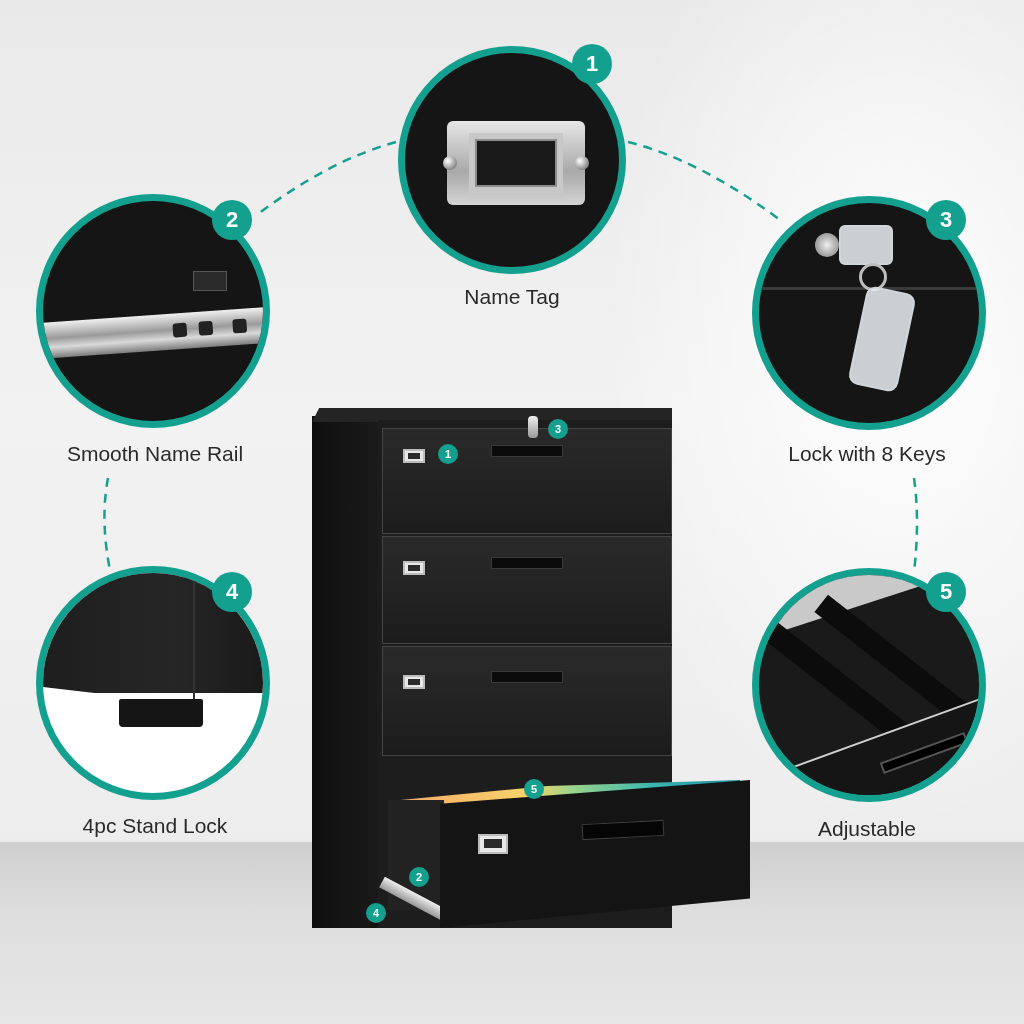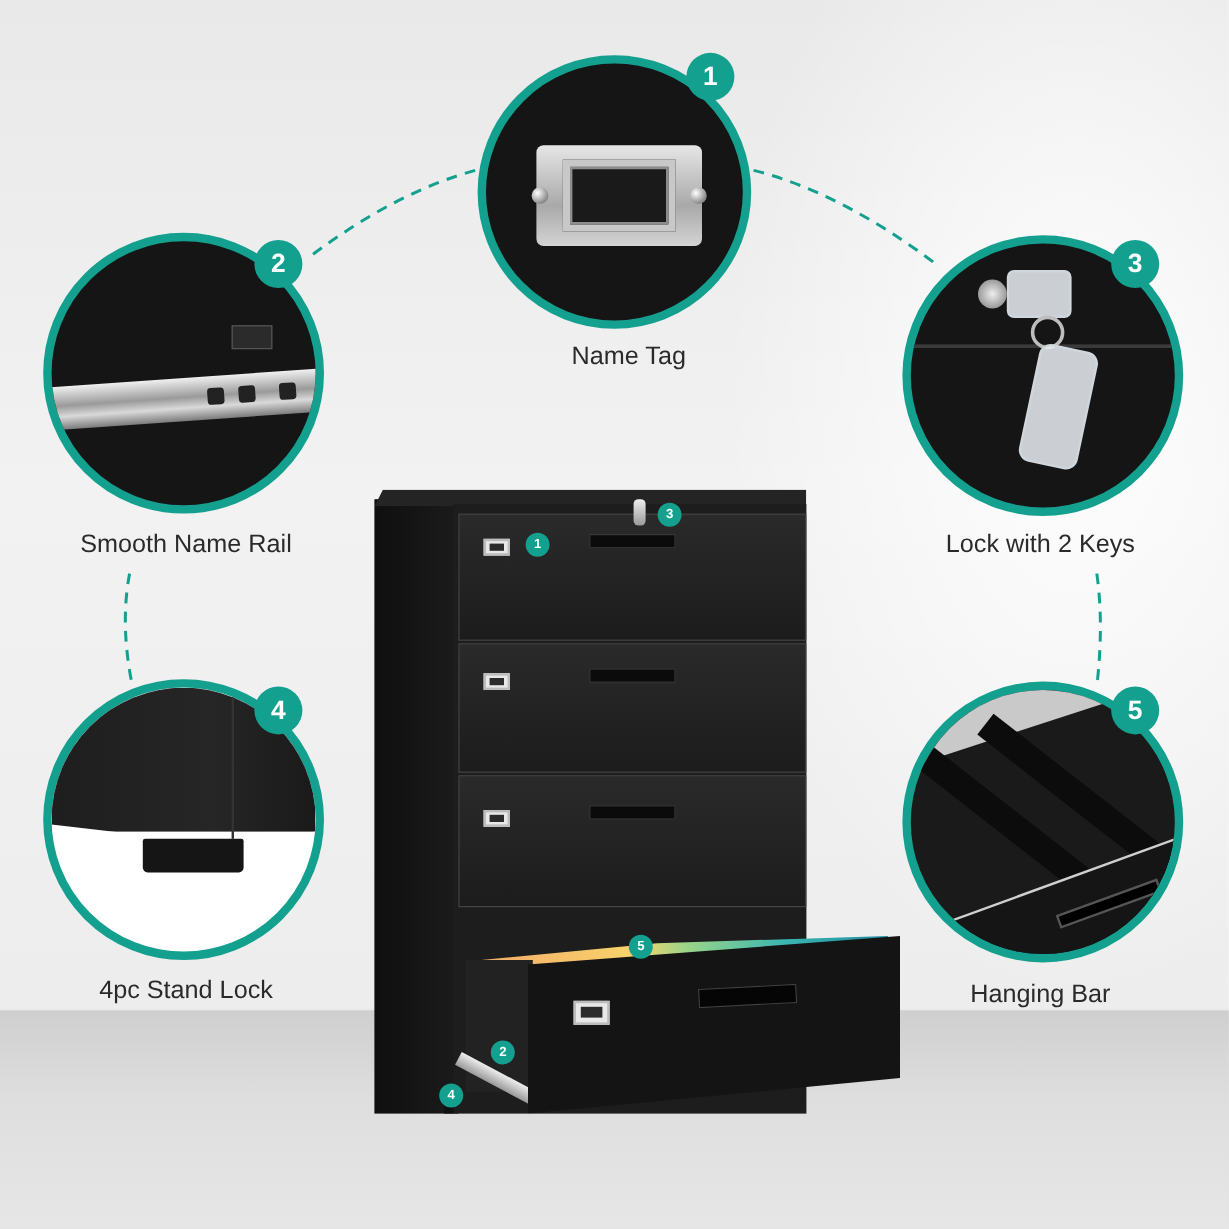--- a/index.html
+++ b/index.html
@@ -132,61 +132,61 @@
 </svg>
 
 <div class="feature" id="f1">
   <div class="tag-plate">
     <div class="rivet" style="left:-4px"></div>
     <div class="tag-window"></div>
     <div class="rivet" style="right:-4px"></div>
   </div>
 </div>
 <div class="badge" style="left:572px;top:44px">1</div>
-<div class="label" style="left:424px;top:285px;width:200px">Name Tag</div>
+<div class="label" style="left:412px;top:285px;width:200px">Name Tag</div>
 
 <div class="feature" id="f2">
   <div class="bracket"></div>
   <div class="rail">
     <div class="rail-slot" style="left:140px"></div>
     <div class="rail-slot" style="left:166px"></div>
     <div class="rail-slot" style="left:200px"></div>
   </div>
 </div>
 <div class="badge" style="left:212px;top:200px">2</div>
 <div class="label" style="left:26px;top:442px;width:258px">Smooth Name Rail</div>
 
 <div class="feature" id="f3">
   <div class="seam"></div>
   <div class="lock-cyl"></div>
   <div class="key-head"></div>
   <div class="key-ring"></div>
   <div class="key-body"></div>
 </div>
 <div class="badge" style="left:926px;top:200px">3</div>
-<div class="label" style="left:752px;top:442px;width:230px">Lock with 2 Keys</div>
+<div class="label" style="left:752px;top:442px;width:230px">Lock with 8 Keys</div>
 
 <div class="feature" id="f4">
   <div class="foot-body"></div>
   <div class="foot-edge"></div>
   <div class="foot-pad"></div>
 </div>
 <div class="badge" style="left:212px;top:572px">4</div>
 <div class="label" style="left:40px;top:814px;width:230px">4pc Stand Lock</div>
 
 <div class="feature" id="f5">
   <div class="f5-top"></div>
   <div class="f5-bar" style="left:70px;top:10px"></div>
   <div class="f5-bar" style="left:130px;top:-10px"></div>
   <div class="f5-front"></div>
   <div class="f5-slot"></div>
 </div>
 <div class="badge" style="left:926px;top:572px">5</div>
 <div class="label" style="left:752px;top:814px;width:230px;line-height:29px">
-  <div>Hanging Bar</div>
+  <div>Adjustable</div>
 </div>
 
 <div id="cabinet">
   <div class="cab-side"></div>
   <div class="cab-top"></div>
   <div class="cab-front"></div>
 
   <div class="drawer" style="top:20px;height:106px">
     <div class="nametag" style="top:20px"></div>
     <div class="handle" style="top:16px"></div>

